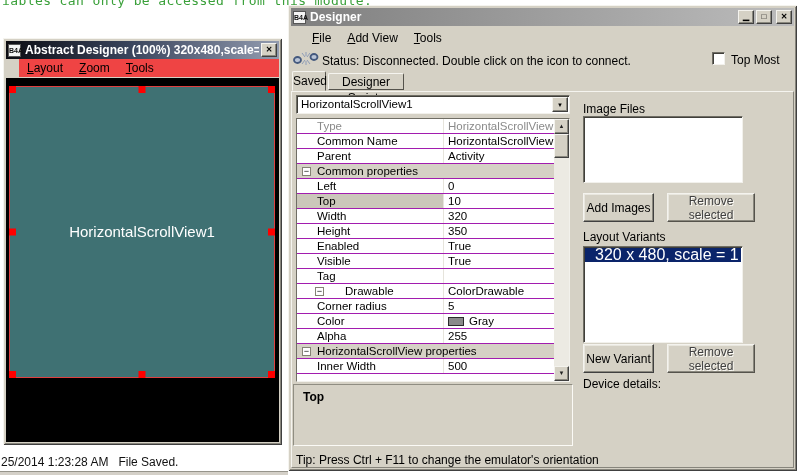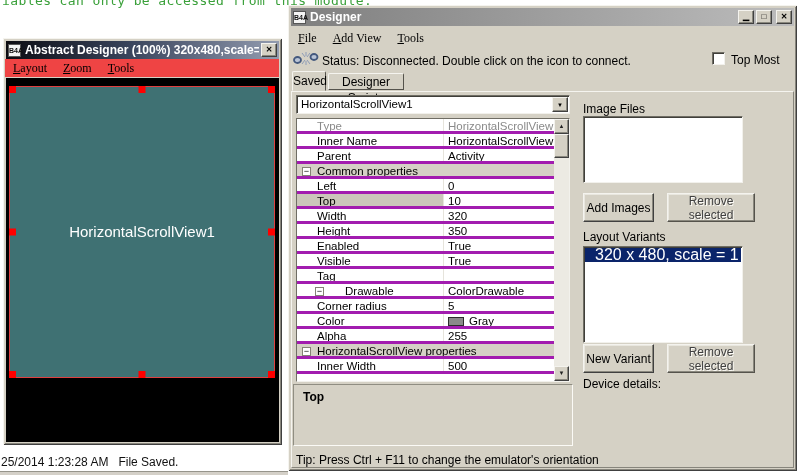--- a/index.html
+++ b/index.html
@@ -13,21 +13,21 @@
   .titlebar { position:absolute; left:3px; top:3px; right:3px; height:18px;
     display:flex; align-items:center; padding:0 2px; }
   .titlebar .ttext { color:#fff; font-weight:bold; font-size:12px; margin-left:4px;
     white-space:nowrap; overflow:hidden; flex:1; }
   .appicon { width:13px; height:13px; background:#f4f4f4; border:1px solid #555;
     font-size:7px; font-weight:bold; line-height:11px; text-align:center; color:#111; flex:0 0 auto; }
   .sysbtn { width:16px; height:14px; background:#d5d1c5; margin-left:2px;
     border:1px solid; border-color:#f4f3ee #404040 #404040 #f4f3ee;
     box-shadow: inset -1px -1px 0 #8a887e;
     font-size:8px; font-weight:bold; line-height:12px; text-align:center; color:#000; }
-  .menubar { position:absolute; left:2px; height:18px; display:flex; align-items:center;font-family:Liberation Serif, serif; }
+  .menubar { position:absolute; left:16px; height:18px; display:flex; align-items:center; }
   .menuitem { padding:2px 8px; font-size:12px; white-space:nowrap; }
   .menuitem u { text-decoration:underline; }
   .btn { position:absolute; background:#d5d1c5; border:1px solid;
     border-color:#f4f3ee #404040 #404040 #f4f3ee;
     box-shadow: inset -1px -1px 0 #8a887e, inset 1px 1px 0 #e9e7df;
     font-size:12px; color:#000; text-align:center; font-family:"Liberation Sans",sans-serif; }
   .btn.disabled { color:#404040; text-shadow:1px 1px 0 #fdfcf8;
     border-color:#f4f3ee #55534c #55534c #f4f3ee; }
   .listbox { position:absolute; background:#fff; border:1px solid;
     border-color:#6f6d64 #f2f1ec #f2f1ec #6f6d64; box-shadow: inset 1px 1px 0 #403f3a; }
@@ -76,21 +76,21 @@
     border:1px solid; border-color:#6f6d64 #f2f1ec #f2f1ec #6f6d64; box-shadow: inset 1px 1px 0 #403f3a; }
   #view-combo .cb-text { position:absolute; left:4px; top:2px; font-size:11.5px; }
   #view-combo .cb-btn { position:absolute; right:1px; top:1px; bottom:1px; width:16px; background:#d5d1c5;
     border:1px solid; border-color:#f4f3ee #404040 #404040 #f4f3ee; box-shadow: inset -1px -1px 0 #8a887e;
     font-size:6px; line-height:14px; text-align:center; color:#000; }
 
   
   #prop-grid { position:absolute; left:8px; top:113px; width:274px; height:264px; background:#fff;
     border:1px solid; border-color:#6f6d64 #f2f1ec #f2f1ec #6f6d64; }
   #grid-rows { position:absolute; left:0; top:0; right:15px; bottom:0; overflow:hidden; }
-  .row { position:relative; height:15px; display:flex; border-bottom:3px solid #a21caf;
+  .row { position:relative; height:15px; display:flex; border-bottom:1px solid #a21caf;
     font-size:11.5px; line-height:14px; }
   .row .name { width:147px; padding-left:20px; border-right:1px solid #e6e4dc;
     white-space:nowrap; overflow:hidden; }
   .row .val { flex:1; padding-left:4px; white-space:nowrap; overflow:hidden; }
   .row.readonly .name, .row.readonly .val { color:#8a8a8a; }
   .row.cat { background:#d5d1c5; }
   .row.cat .name { width:auto; border-right:none; padding-left:20px; font-size:11.5px; }
   .minusbox { position:absolute; top:3px; width:9px; height:9px; background:#fff;
     border:1px solid #848275; font-size:9px; line-height:7px; text-align:center; color:#000; }
   .row.cat .minusbox { left:5px; }
@@ -202,21 +202,21 @@
     <span class="cb-btn">▼</span>
   </div>
 
   <div id="prop-grid">
     <div id="grid-rows">
       <div class="row readonly">
         <div class="name">Type</div>
         <div class="val">HorizontalScrollView</div>
       </div>
       <div class="row">
-        <div class="name">Inner Name</div>
+        <div class="name">Common Name</div>
         <div class="val">HorizontalScrollView1</div>
       </div>
       <div class="row">
         <div class="name">Parent</div>
         <div class="val">Activity</div>
       </div>
       <div class="row cat">
         <span class="minusbox">−</span>
         <div class="name">Common properties</div>
       </div>

